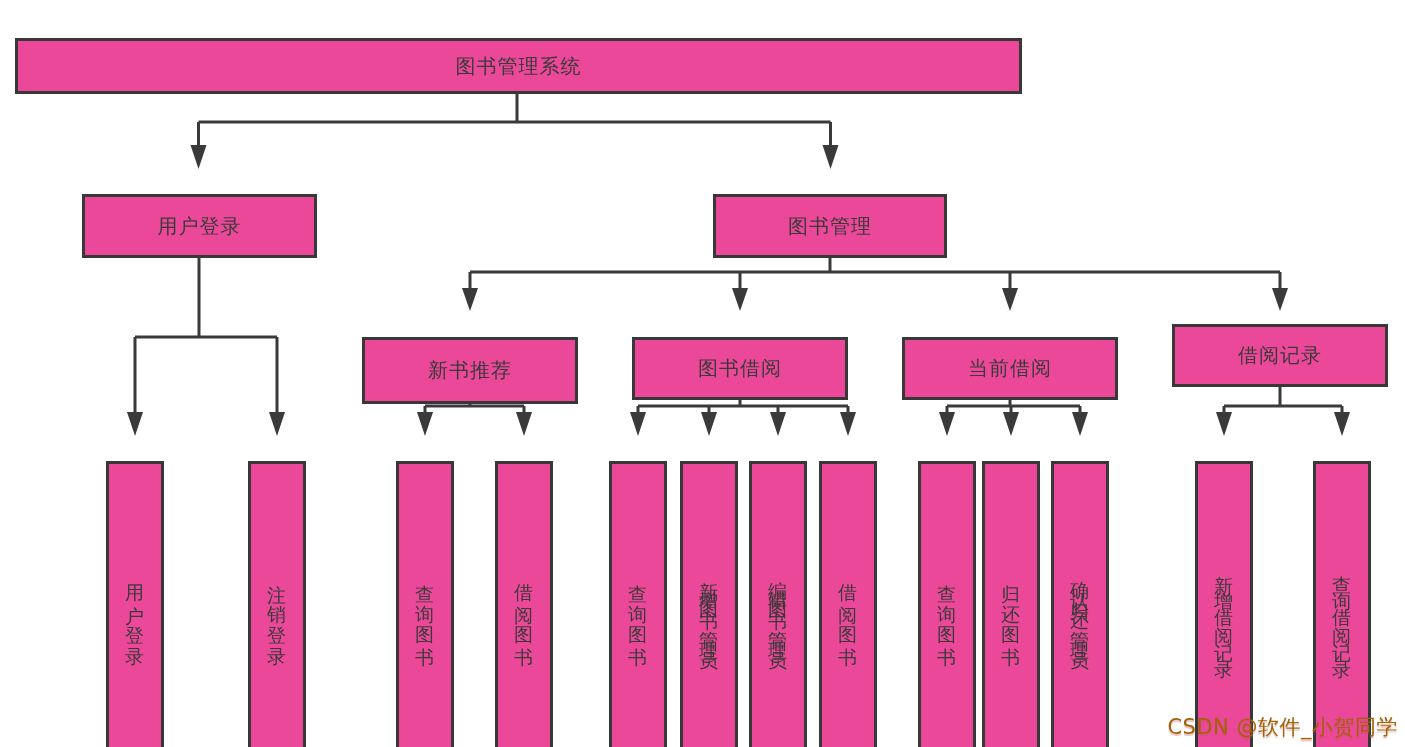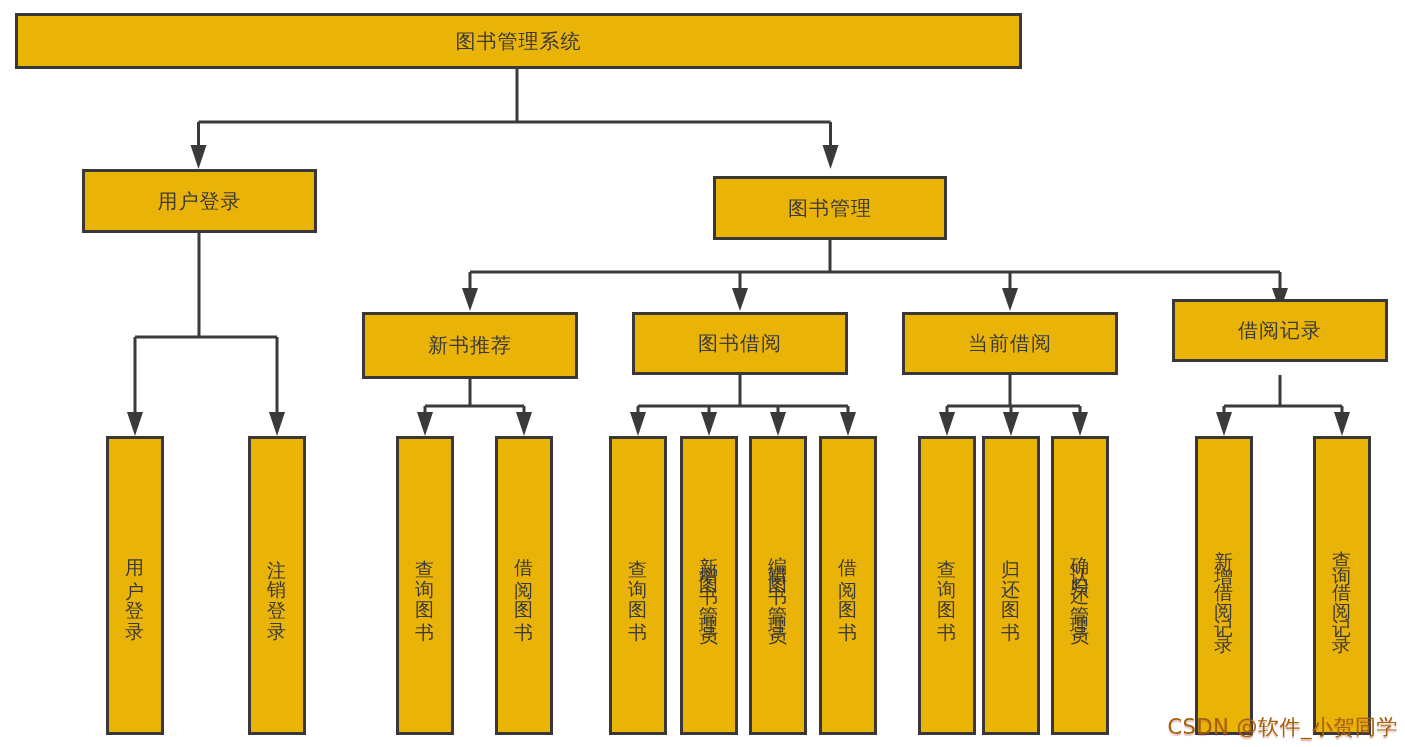--- a/index.html
+++ b/index.html
@@ -1,22 +1,22 @@
 <!DOCTYPE html>
 <html><head>
 <meta charset="utf-8">
 <style>
   html,body{margin:0;padding:0;background:#ffffff;}
   body{font-family:"DejaVu Sans",sans-serif;}
   #stage{position:relative;width:1405px;height:747px;background:#ffffff;overflow:hidden;}
   .wires{position:absolute;left:0;top:0;z-index:1;}
   .wires path{stroke:#3a3a3a;stroke-width:3;fill:none;}
   .wires polygon{fill:#3a3a3a;stroke:none;}
-  .node{position:absolute;box-sizing:border-box;border:3px solid #383838;background:#eab308;
-        display:flex;align-items:center;justify-content:center;z-index:2;}
+  .node{position:absolute;box-sizing:border-box;border:3px solid #383838;background:#ec4899;
+        display:flex;align-items:center;justify-content:center;z-index:2;margin-top:25px;}
   .node .lbl{color:#3a3a3a;font-size:20px;letter-spacing:1px;white-space:nowrap;}
   .leaf .lbl{writing-mode:vertical-rl;text-orientation:mixed;font-size:19px;line-height:1;
              letter-spacing:12px;white-space:nowrap;}
   .watermark{position:absolute;right:7px;top:713px;z-index:3;font-size:21px;color:#a16207;
              text-shadow:0 2px 1px rgba(190,80,80,0.38);letter-spacing:0.5px;white-space:nowrap;}
 </style>
 </head>
 <body>
 
 <div id="stage">
@@ -57,21 +57,21 @@
     <polygon points="1334,412 1350,412 1342,436"></polygon>
   </svg>
 
   <div class="node" style="left:15px;top:13px;width:1007px;height:56px">
     <span class="lbl">图书管理系统</span>
   </div>
 
   <div class="node" style="left:82px;top:169px;width:235px;height:64px">
     <span class="lbl">用户登录</span>
   </div>
-  <div class="node" style="left:713px;top:176px;width:234px;height:64px">
+  <div class="node" style="left:713px;top:169px;width:234px;height:64px">
     <span class="lbl">图书管理</span>
   </div>
 
   <div class="node" style="left:362px;top:312px;width:216px;height:67px">
     <span class="lbl">新书推荐</span>
   </div>
   <div class="node" style="left:632px;top:312px;width:216px;height:63px">
     <span class="lbl">图书借阅</span>
   </div>
   <div class="node" style="left:902px;top:312px;width:216px;height:63px">

